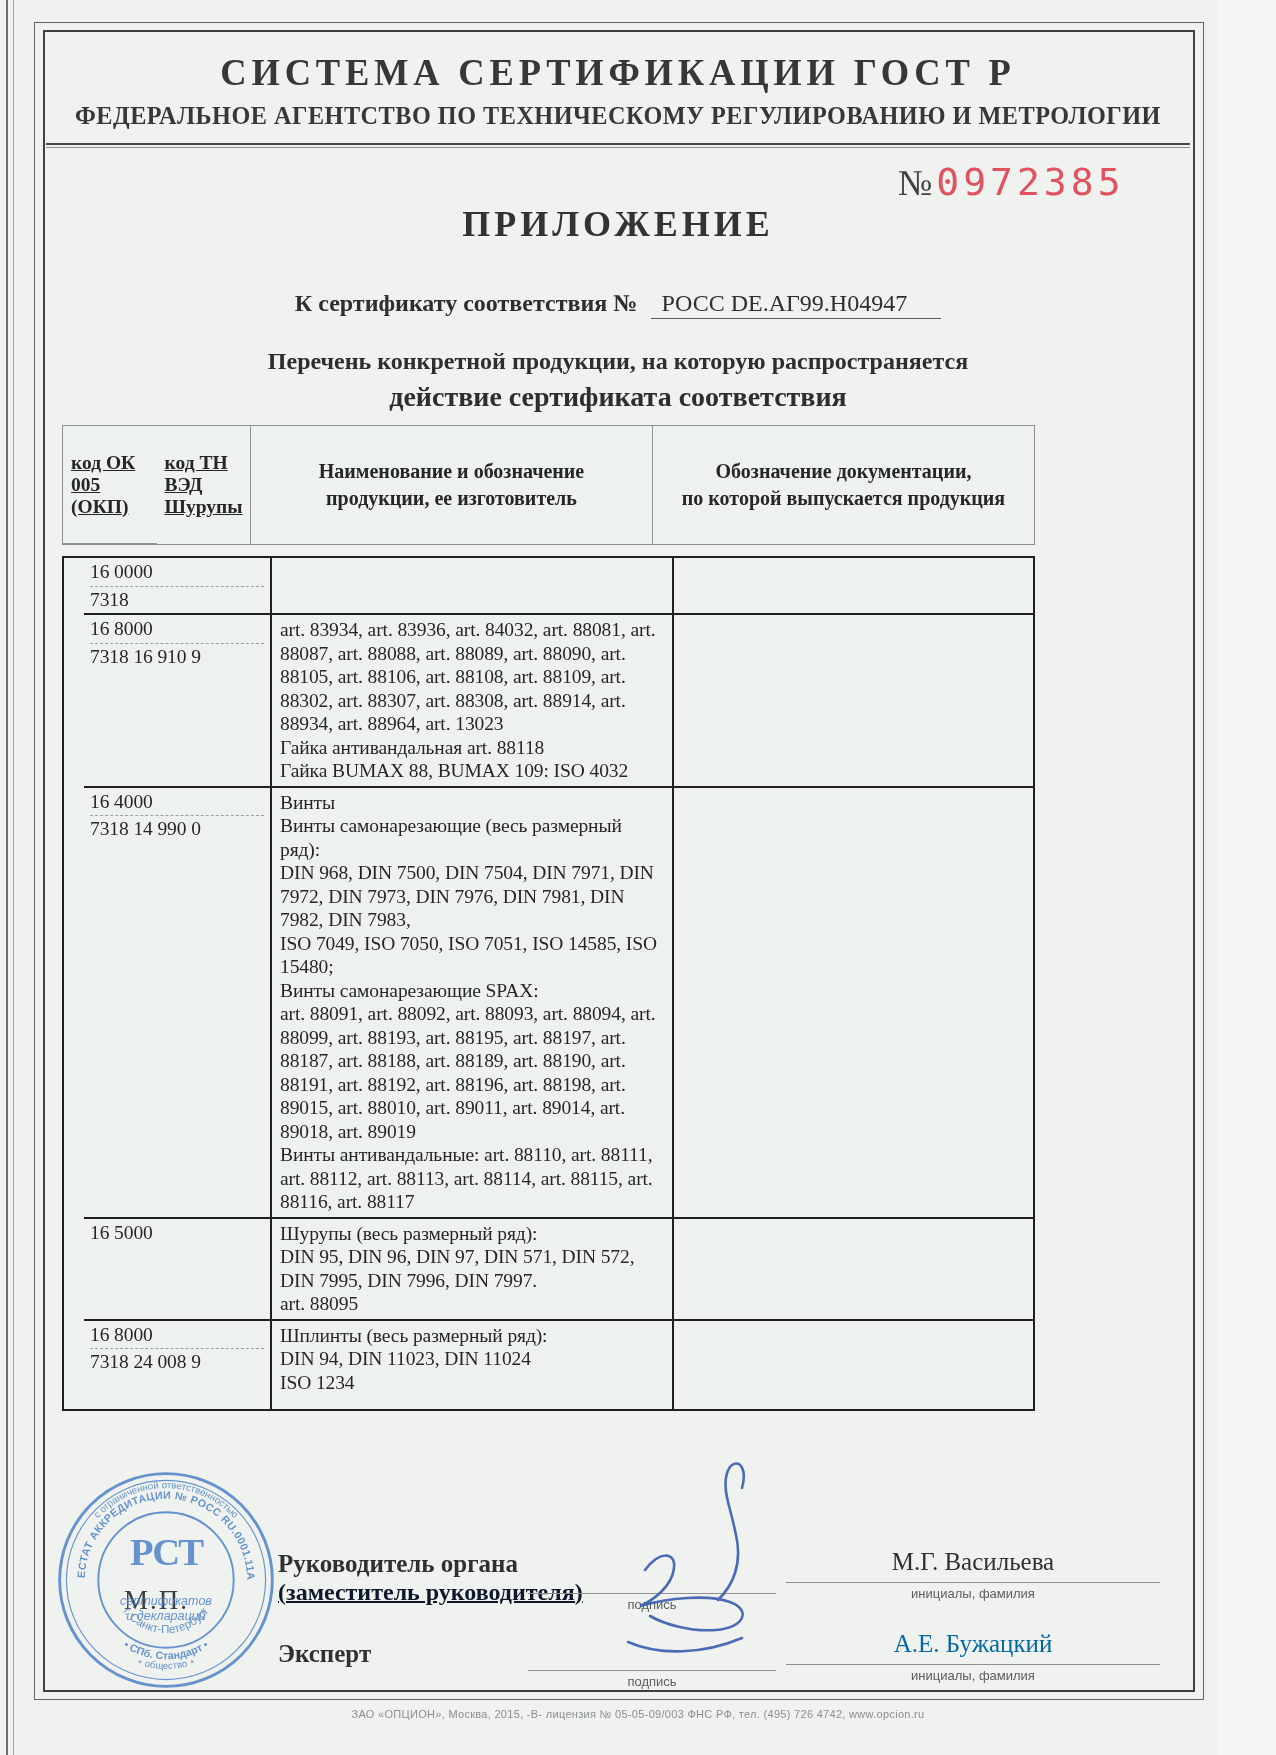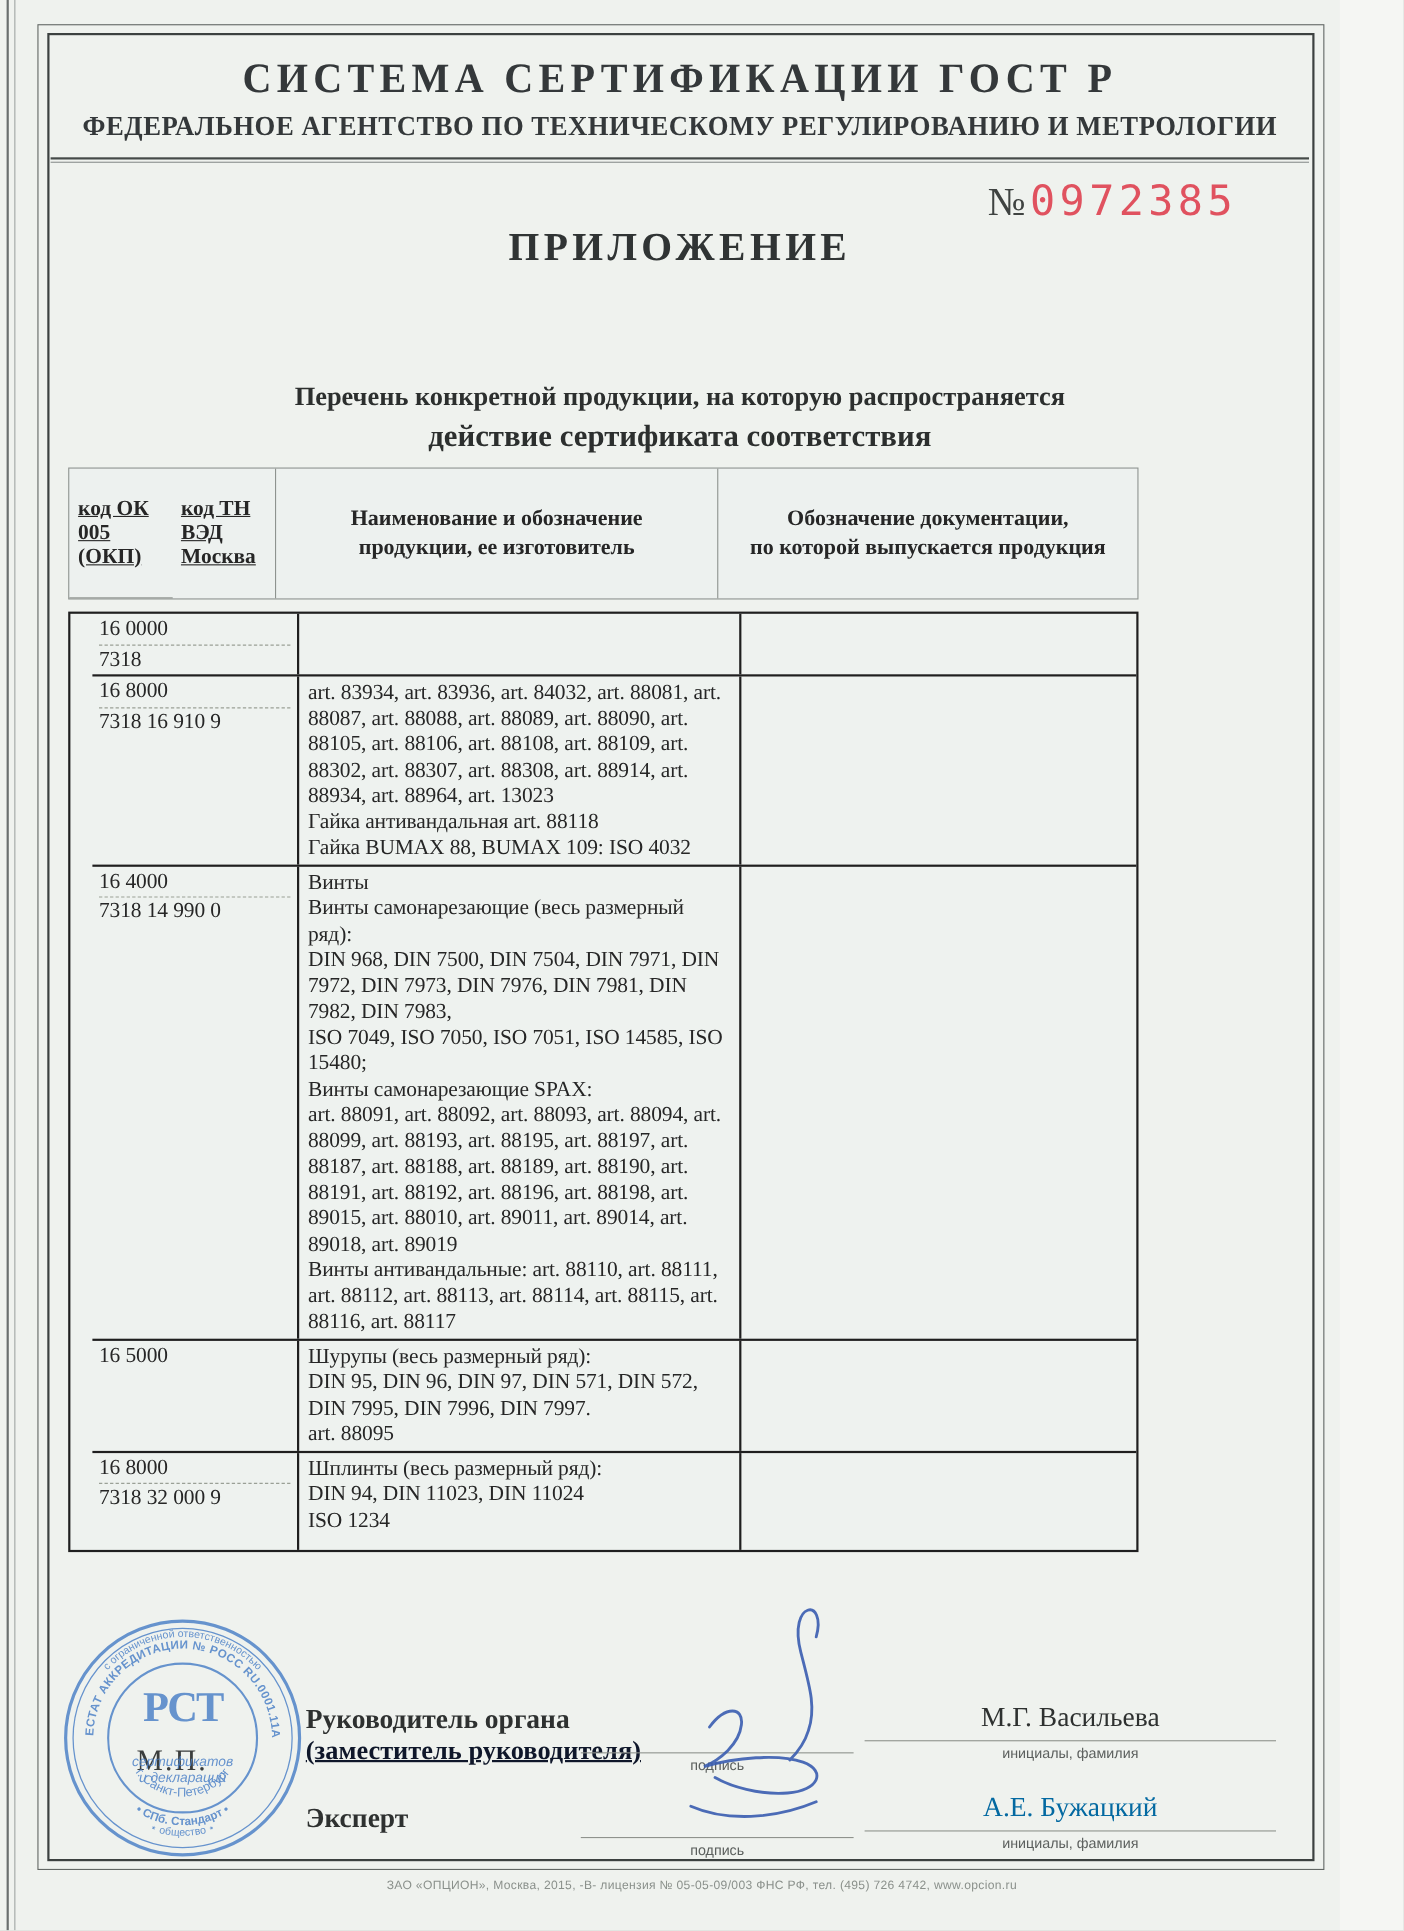--- a/index.html
+++ b/index.html
@@ -129,28 +129,31 @@
   <div class="header-line-2">ФЕДЕРАЛЬНОЕ АГЕНТСТВО ПО ТЕХНИЧЕСКОМУ РЕГУЛИРОВАНИЮ И МЕТРОЛОГИИ</div>
   <div class="header-rule"></div>
 
   <div class="form-number">
     <span class="no-sign">№</span>
     <span class="no-value">0972385</span>
   </div>
 
   <div class="page-title">ПРИЛОЖЕНИЕ</div>
 
+  <div class="cert-line">
+    <span class="cert-label">К сертификату соответствия №</span><span class="cert-value">РОСС DE.АГ99.Н04947</span>
+  </div>
 
   <div class="subtitle-1">Перечень конкретной продукции,  на которую распространяется</div>
   <div class="subtitle-2">действие сертификата соответствия</div>
 
   <div class="tbl-head">
     <div class="hc hc-codes">
       <div>код ОК 005 (ОКП)</div>
-      <div>код ТН ВЭД Москва</div>
+      <div>код ТН ВЭД Шурупы</div>
     </div>
     <div class="hc hc-center">Наименование и обозначение
 продукции, ее изготовитель</div>
     <div class="hc hc-center">Обозначение документации,
 по которой выпускается продукция</div>
   </div>
 
   <div class="tbl-body">
 
     <div class="trow row-a">
@@ -210,21 +213,21 @@
       <div class="c-prod">Шурупы (весь размерный ряд):
 DIN 95, DIN 96, DIN 97, DIN 571, DIN 572,
 DIN 7995, DIN 7996, DIN 7997.
 art. 88095</div>
       <div class="c-docs"></div>
     </div>
 
     <div class="trow row-e">
       <div class="c-codes">
         <span class="code-okp dashed">16 8000</span>
-        <span class="code-tnved">7318 32 000 9</span>
+        <span class="code-tnved">7318 24 008 9</span>
       </div>
       <div class="c-prod">Шплинты (весь размерный ряд):
 DIN 94, DIN 11023, DIN 11024
 ISO 1234</div>
       <div class="c-docs"></div>
     </div>
 
   </div>
 
   <div class="mp-mark">М.П.</div>

